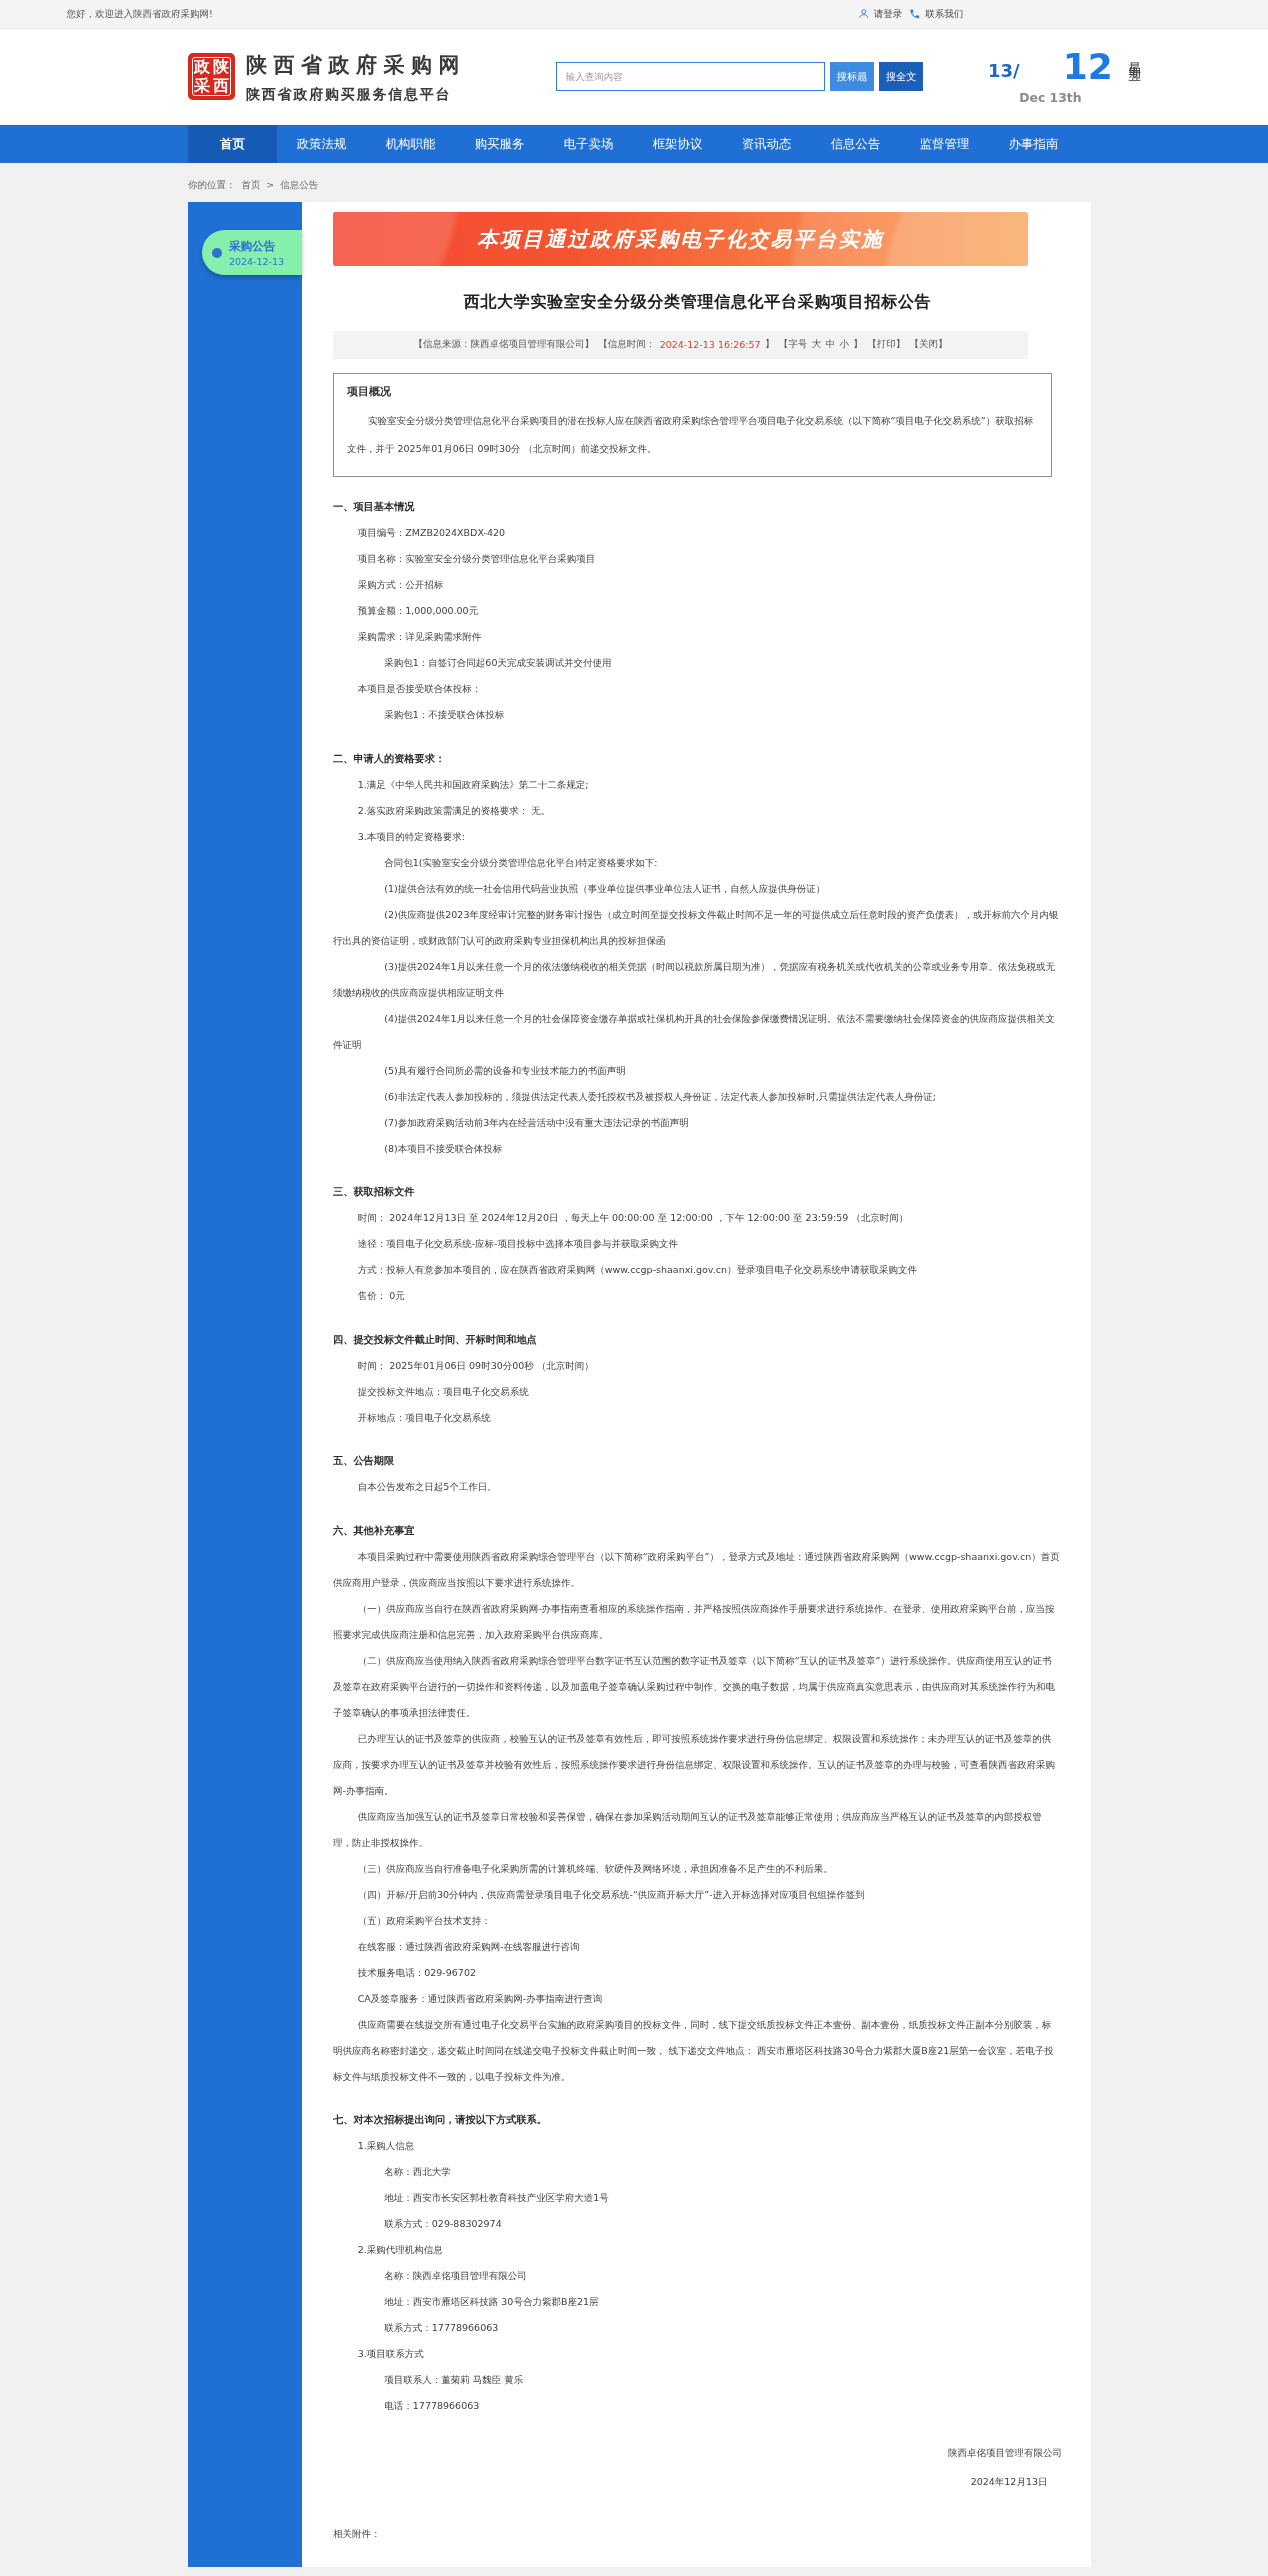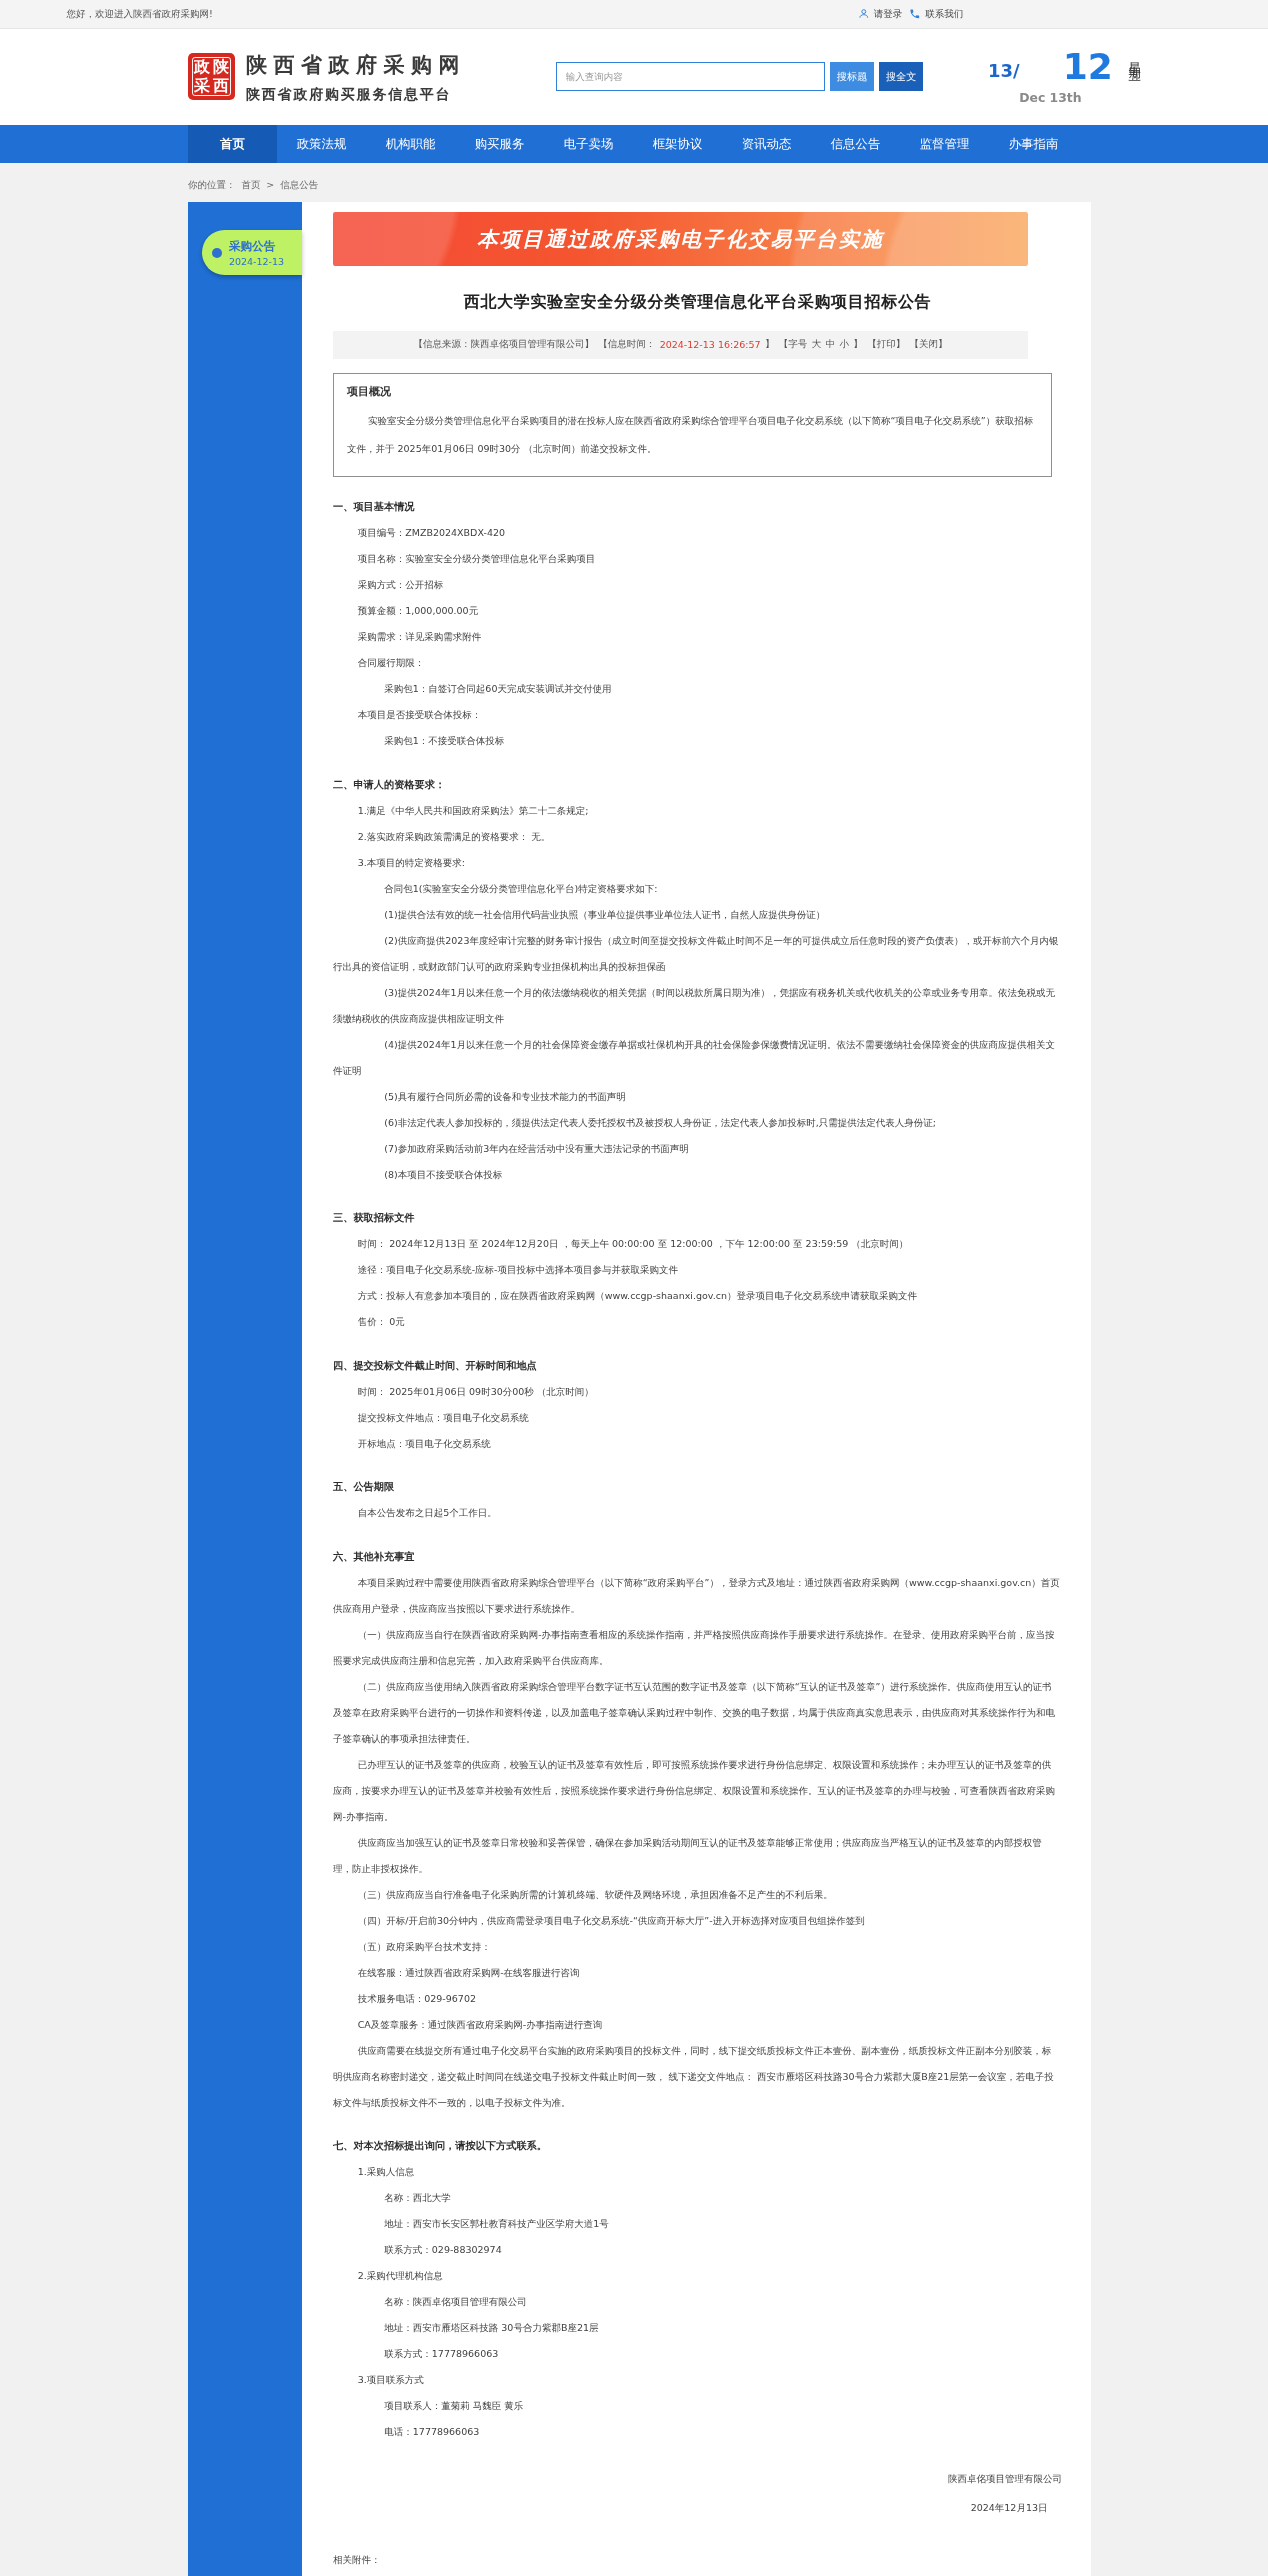--- a/index.html
+++ b/index.html
@@ -40,21 +40,21 @@
   .mainnav { height:38px; background:#1f6fd5; }
   .nav-inner { margin-left:188px; display:flex; height:100%; }
   .nav-item { width:89px; height:100%; display:flex; align-items:center; justify-content:center; color:#fff; font-size:12.4px; cursor:pointer; text-decoration:none; }
   .nav-item.active { background:#155bb5; font-weight:bold; }
   
   .breadcrumb { margin:16px 0 10.2px 188px; font-size:9.5px; color:#666; }
   .breadcrumb span { margin-right:2.9px; }
   
   .main-wrap { margin-left:188px; width:903px; display:flex; align-items:stretch; }
   .sidebar { width:114px; background:#1f6fd5; position:relative; flex-shrink:0; }
-  .side-tab { margin-top:28px; margin-left:14px; width:100px; height:45px; background:#bef264; border-radius:22.5px 0 0 22.5px; display:flex; align-items:center; padding-left:10.2px; box-shadow:0 2.2px 4.4px rgba(0,0,0,.25); cursor:pointer; }
+  .side-tab { margin-top:28px; margin-left:14px; width:100px; height:45px; background:#86efac; border-radius:22.5px 0 0 22.5px; display:flex; align-items:center; padding-left:10.2px; box-shadow:0 2.2px 4.4px rgba(0,0,0,.25); cursor:pointer; }
   .side-dot { width:10.2px; height:10.2px; border-radius:50%; background:#2e6fd0; margin-right:6.5px; flex-shrink:0; }
   .st-label { font-size:11.6px; color:#2e6fd0; font-weight:bold; }
   .st-date { font-size:9.5px; color:#2e6fd0; margin-top:2.2px; }
   .panel { background:#fff; width:789px; padding:0 29px 26px 31px; }
   
   .banner { margin-top:10px; width:695px; height:54px; border-radius:2.2px;
     background:
       radial-gradient(circle at 108% 160%, rgba(255,255,255,.16) 0 26%, transparent 27%),
       radial-gradient(circle at 104% 150%, rgba(255,255,255,.12) 0 36%, transparent 37%),
       radial-gradient(circle at -6% -40%, rgba(255,255,255,.14) 0 22%, transparent 23%),
@@ -208,21 +208,20 @@
         <p class="para a">项目编号：ZMZB2024XBDX-420</p>
 
         <p class="para a">项目名称：实验室安全分级分类管理信息化平台采购项目</p>
 
         <p class="para a">采购方式：公开招标</p>
 
         <p class="para a">预算金额：1,000,000.00元</p>
 
         <p class="para a">采购需求：详见采购需求附件</p>
 
-        <p class="para a">合同履行期限：</p>
 
         <p class="para b">采购包1：自签订合同起60天完成安装调试并交付使用</p>
 
         <p class="para a">本项目是否接受联合体投标：</p>
 
         <p class="para b">采购包1：不接受联合体投标</p>
 
         <p class="para h">二、申请人的资格要求：</p>
 
         <p class="para a">1.满足《中华人民共和国政府采购法》第二十二条规定;</p>

